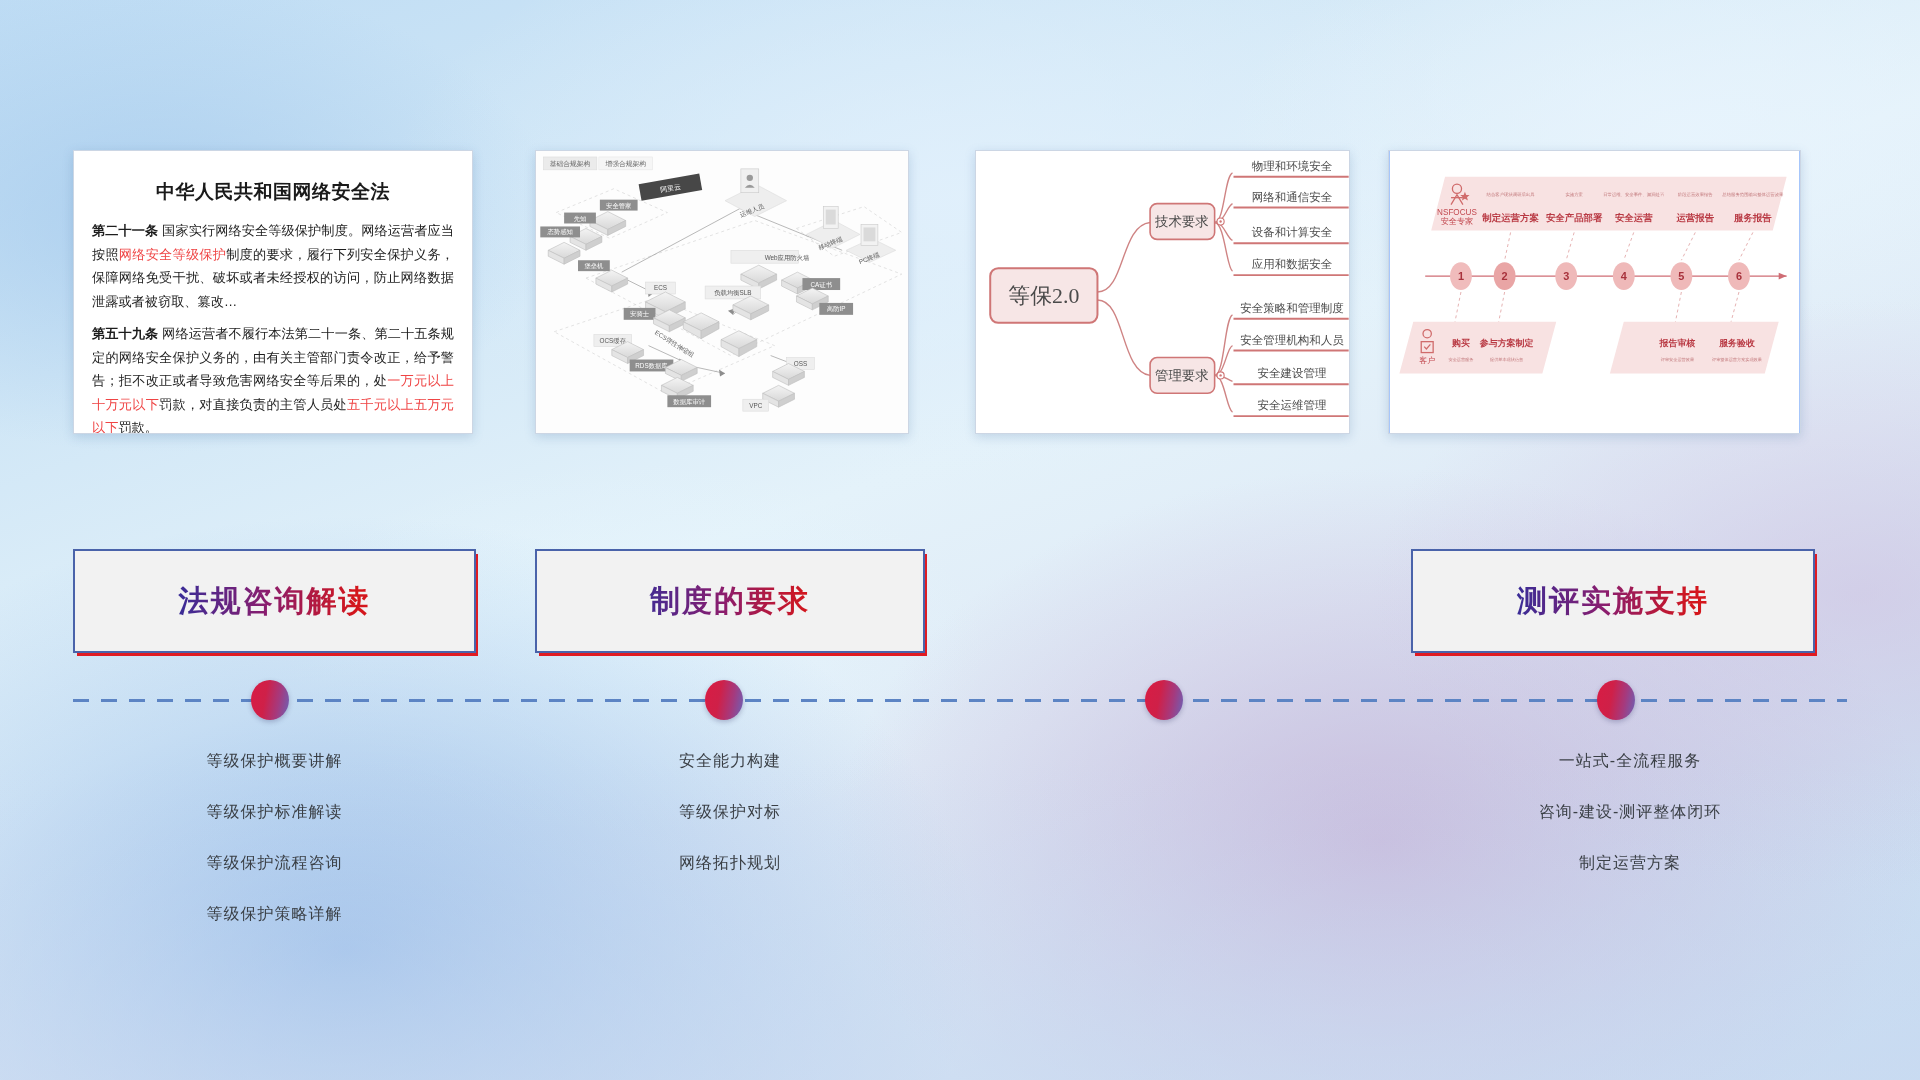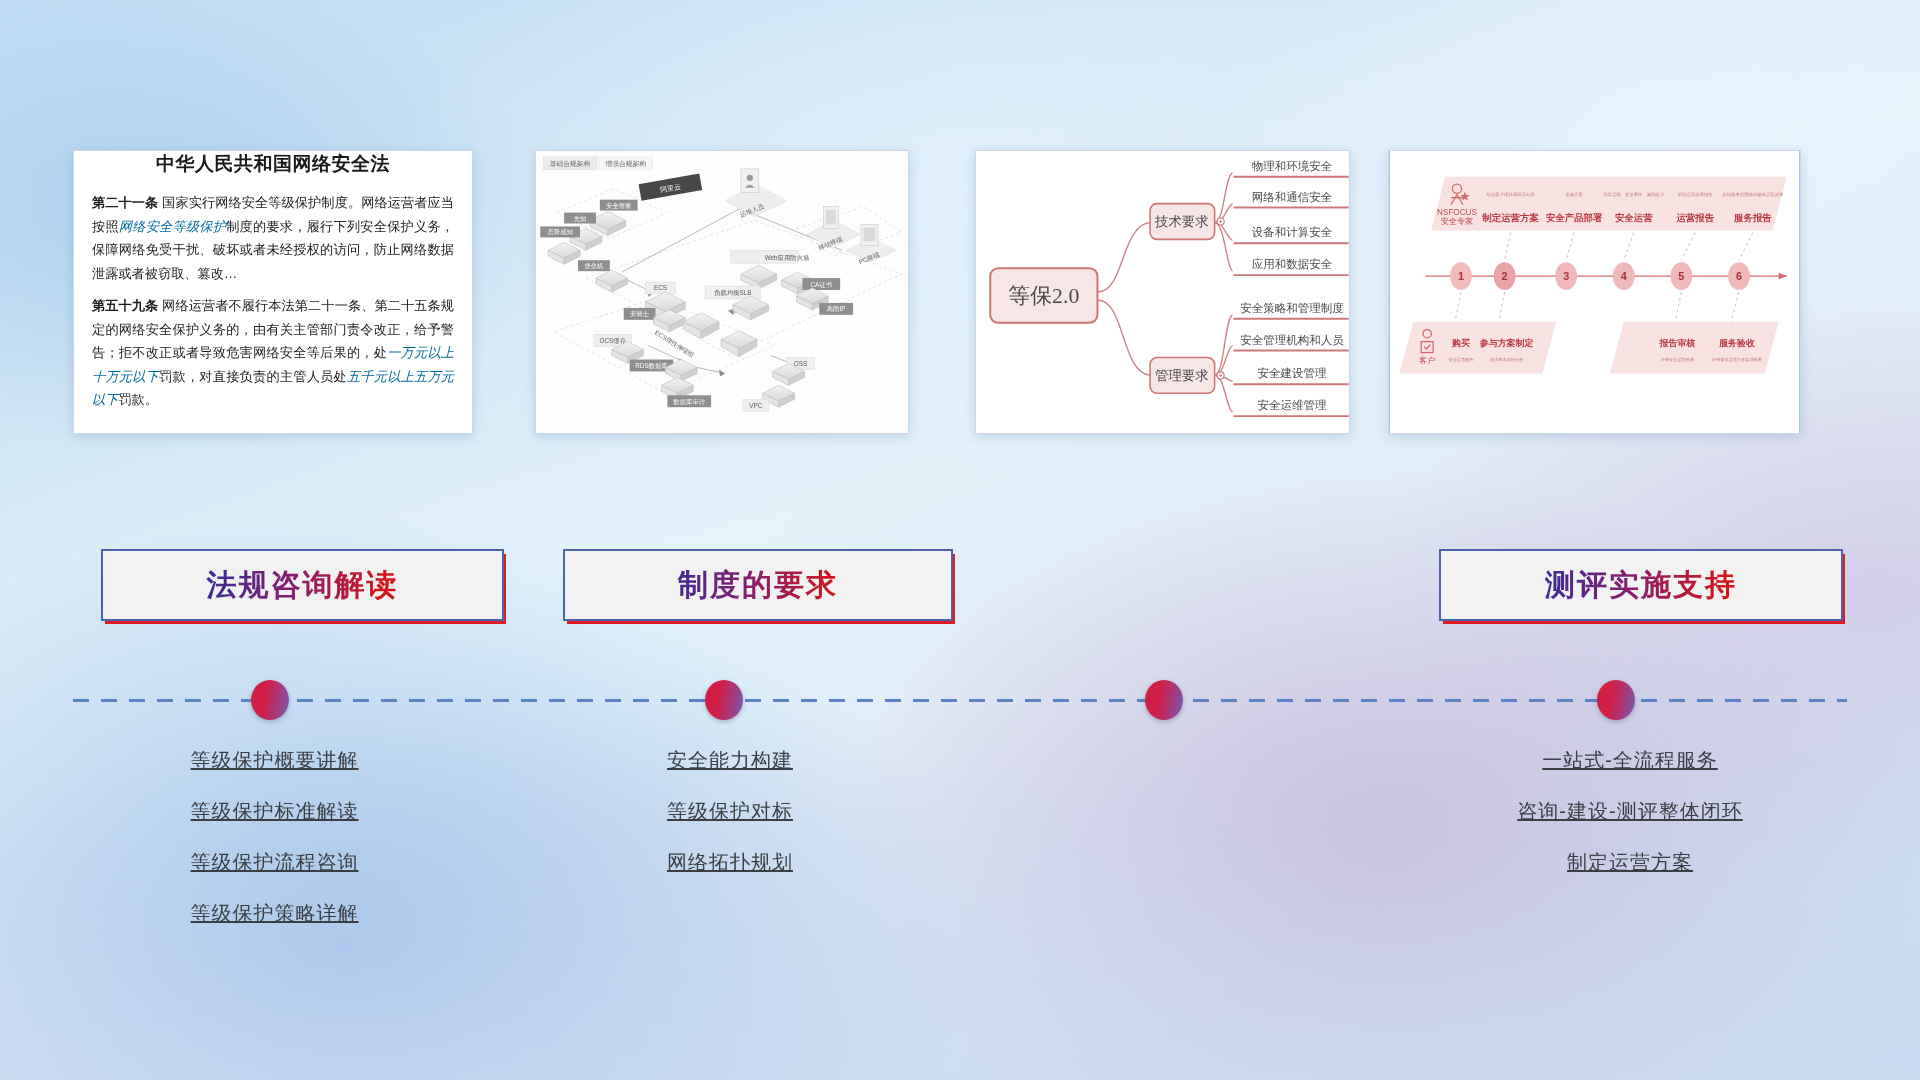--- a/index.html
+++ b/index.html
@@ -50,52 +50,51 @@
     border:1px solid #ccd6e4;
     box-shadow:0 3px 10px rgba(70,110,160,.22);
     overflow:hidden;
   }
   .card.c1 { left:73px;  width:400px; height:284px; }
   .card.c2 { left:535px; width:374px; height:284px; }
   .card.c3 { left:975px; width:375px; height:284px; }
   .card.c4 { left:1388px;width:413px; height:284px; }
 
   
-  .law { padding:0 18px 10px 18px; }
+  .law { padding:28px 18px 10px 18px; }
   .law-title{
     text-align:center; font-size:19px; font-weight:700; color:#1a1a1a;
     letter-spacing:.5px; margin-bottom:14px;
   }
   .law-p{
     font-size:13.2px; line-height:1.78; color:#1d1d1d; text-align:justify;
     margin-bottom:9px;
   }
   .law-p b{ font-weight:700; }
-  .law-p .hl{ color:#0369a1;font-style:italic; }
+  .law-p .hl{ color:#ef4444; }
 
   
   .arch { position:relative; width:100%; height:100%; background:#fdfdfd; }
   .arch svg{ display:block; width:100%; height:100%; }
 
   
   .mind { position:relative; width:100%; height:100%; background:#fff; }
   .mind svg{ display:block; width:100%; height:100%; }
 
   
   .tml { position:relative; width:100%; height:100%; background:#3b82f6; }
   .tml svg{ display:block; width:100%; height:100%; }
 
   
   .heads { position:absolute; left:0; top:549px; width:1920px; height:100px; }
   .hbox{
-    position:absolute; top:0; height:72px;
+    position:absolute; top:0; height:104px;
     background:#f2f2f2;
     border:2px solid #4a63aa;
     box-shadow:3px 4px 0 -1px #e01b22;
-    margin-left:28px;
   }
   .hbox.h1{ left:73px;  width:403px; }
   .hbox.h2{ left:535px; width:390px; }
   .hbox.h3{ left:975px; width:395px; }
   .hbox.h4{ left:1411px;width:404px; }
   .hbox span{
     position:absolute; left:0; right:0; top:50%; transform:translateY(-50%);
     text-align:center; font-size:30px; font-weight:700; letter-spacing:2px;
     background:linear-gradient(90deg,#1d2a9c 0%,#2b2f9e 22%,#8a1d6e 48%,#d3161c 70%,#e01b22 100%);
     -webkit-background-clip:text; background-clip:text; color:transparent;
@@ -119,23 +118,22 @@
   .tline .d4{ left:1597px; }
 
   
   .lists { position:absolute; left:0; top:735px; width:1920px; height:230px; }
   .lcol{ position:absolute; top:0; text-align:center; }
   .lcol.l1{ left:73px;  width:403px; }
   .lcol.l2{ left:535px; width:390px; }
   .lcol.l3{ left:975px; width:395px; }
   .lcol.l4{ left:1428px;width:404px; }
   .lcol p{
-    font-size:20px; line-height:51px; color:#3a3f45; letter-spacing:1px;
+    font-size:16px; line-height:51px; color:#3a3f45; letter-spacing:1px;
     white-space:nowrap;
-    text-decoration:underline;
   }
 </style>
 </head>
 <body>
 
 <div id="bg">
   <div class="bgl bg-base"></div>
   <div class="bgl bg-g4"></div>
   <div class="bgl bg-g6"></div>
   <div class="bgl bg-g5"></div>

